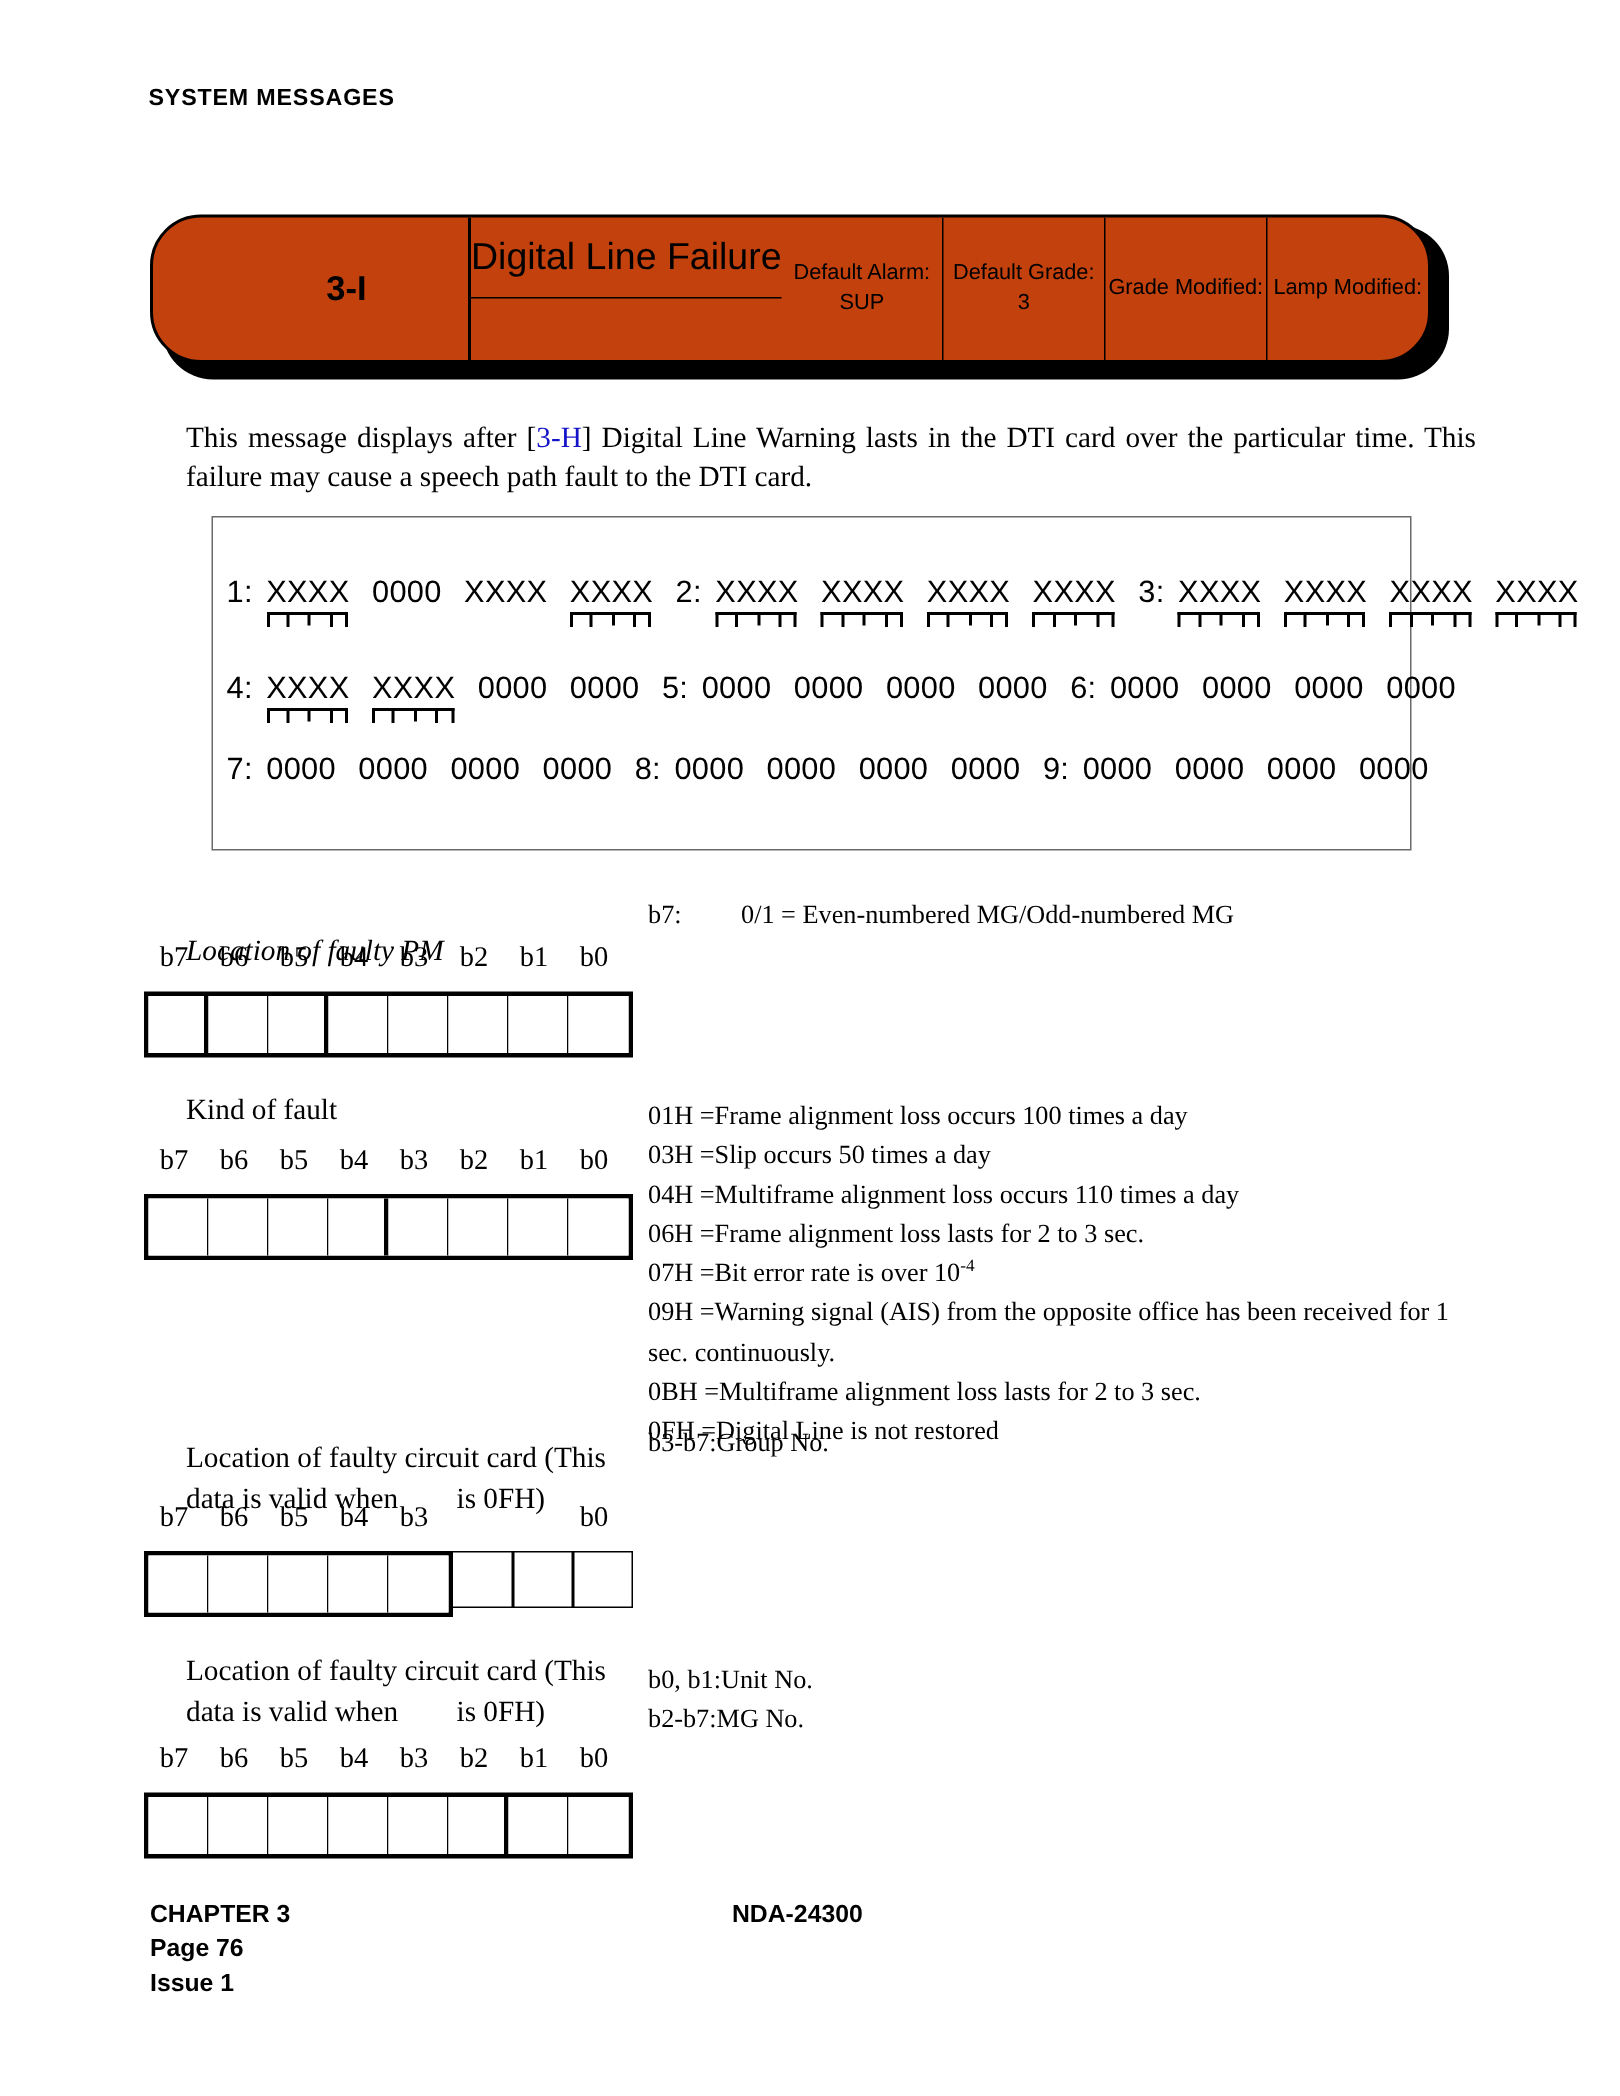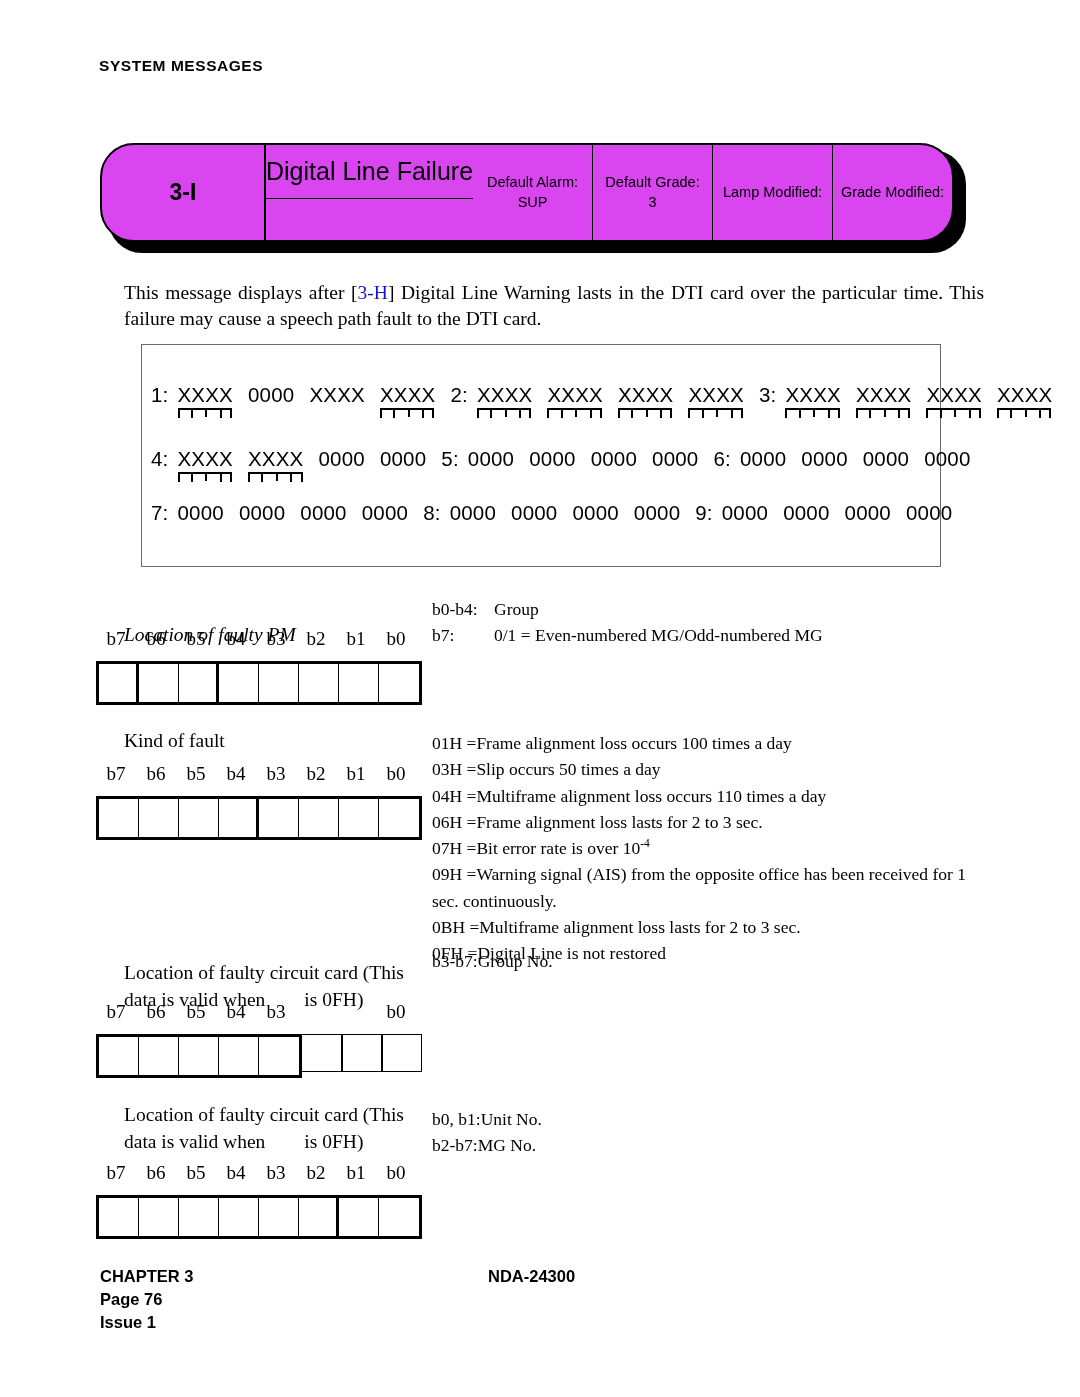--- a/index.html
+++ b/index.html
@@ -18,22 +18,22 @@
   }
 
   
   .plate-wrap{position:absolute;left:100px;top:143px;width:866px;height:110px;}
   .plate-shadow{
     position:absolute;left:8px;top:7px;width:858px;height:103px;
     background:#000;border-radius:34px;
   }
   .plate{
     position:absolute;left:0;top:0;width:854px;height:99px;
-    background:#d946ef;border:2.5px solid #000;border-radius:34px;
-    box-sizing:border-box;overflow:hidden;display:flex;
+    background:#c2410c;border:2.5px solid #000;border-radius:34px;
+    box-sizing:border-box;overflow:hidden;display:flex;padding-left:48px;
   }
   .plate-id{
     width:162px;flex:none;border-right:2px solid #000;
     display:flex;align-items:center;justify-content:center;
     font-family:"Liberation Sans", sans-serif;
     font-size:23px;font-weight:bold;
   }
   .plate-right{flex:1;display:flex;flex-direction:row;}
   .plate-title{
     height:53px;display:flex;align-items:center;justify-content:center;
@@ -135,25 +135,25 @@
         <div class="plate-cells" id="plate-cells">
             <div class="pcell">
               <div>Default Alarm:</div>
               <div class="v">SUP</div>
             </div>
             <div class="pcell">
               <div>Default Grade:</div>
               <div class="v">3</div>
             </div>
             <div class="pcell">
-              <div>Lamp Modified:</div>
+              <div>Grade Modified:</div>
               <div class="v"></div>
             </div>
             <div class="pcell">
-              <div>Grade Modified:</div>
+              <div>Lamp Modified:</div>
               <div class="v"></div>
             </div>
           </div>
       </div>
     </div>
   </div>
 
   <div class="intro">
     <span>This message displays after [</span><span class="lnk">3-H</span><span>] Digital Line Warning lasts in the DTI card over the particular time. This failure may cause a speech path fault to the DTI card.</span>
   </div>
@@ -183,21 +183,20 @@
           <div class="cell tk-r"></div>
           <div class="cell tn-r"></div>
           <div class="cell tk-r"></div>
           <div class="cell tn-r"></div>
           <div class="cell tn-r"></div>
           <div class="cell tn-r"></div>
           <div class="cell tn-r"></div>
           <div class="cell no-r"></div>
         </div>
         <div class="ann" style="left: 432px; top: 596px;">
-          <div class="ln"><span class="lbl" style="min-width: 62px;">b0-b4: </span><span>Group</span></div>
           <div class="ln"><span class="lbl" style="min-width: 62px;">b7: </span><span>0/1 = Even-numbered MG/Odd-numbered MG</span></div>
         </div>
       </div>
       <div class="sect">
         <div class="sect-cap" style="left: 124px; top: 728px;">
           <div>Kind of fault</div>
         </div>
         <div class="bitlabels" style="top: 763px;">
           <span>b7</span>
           <span>b6</span>

